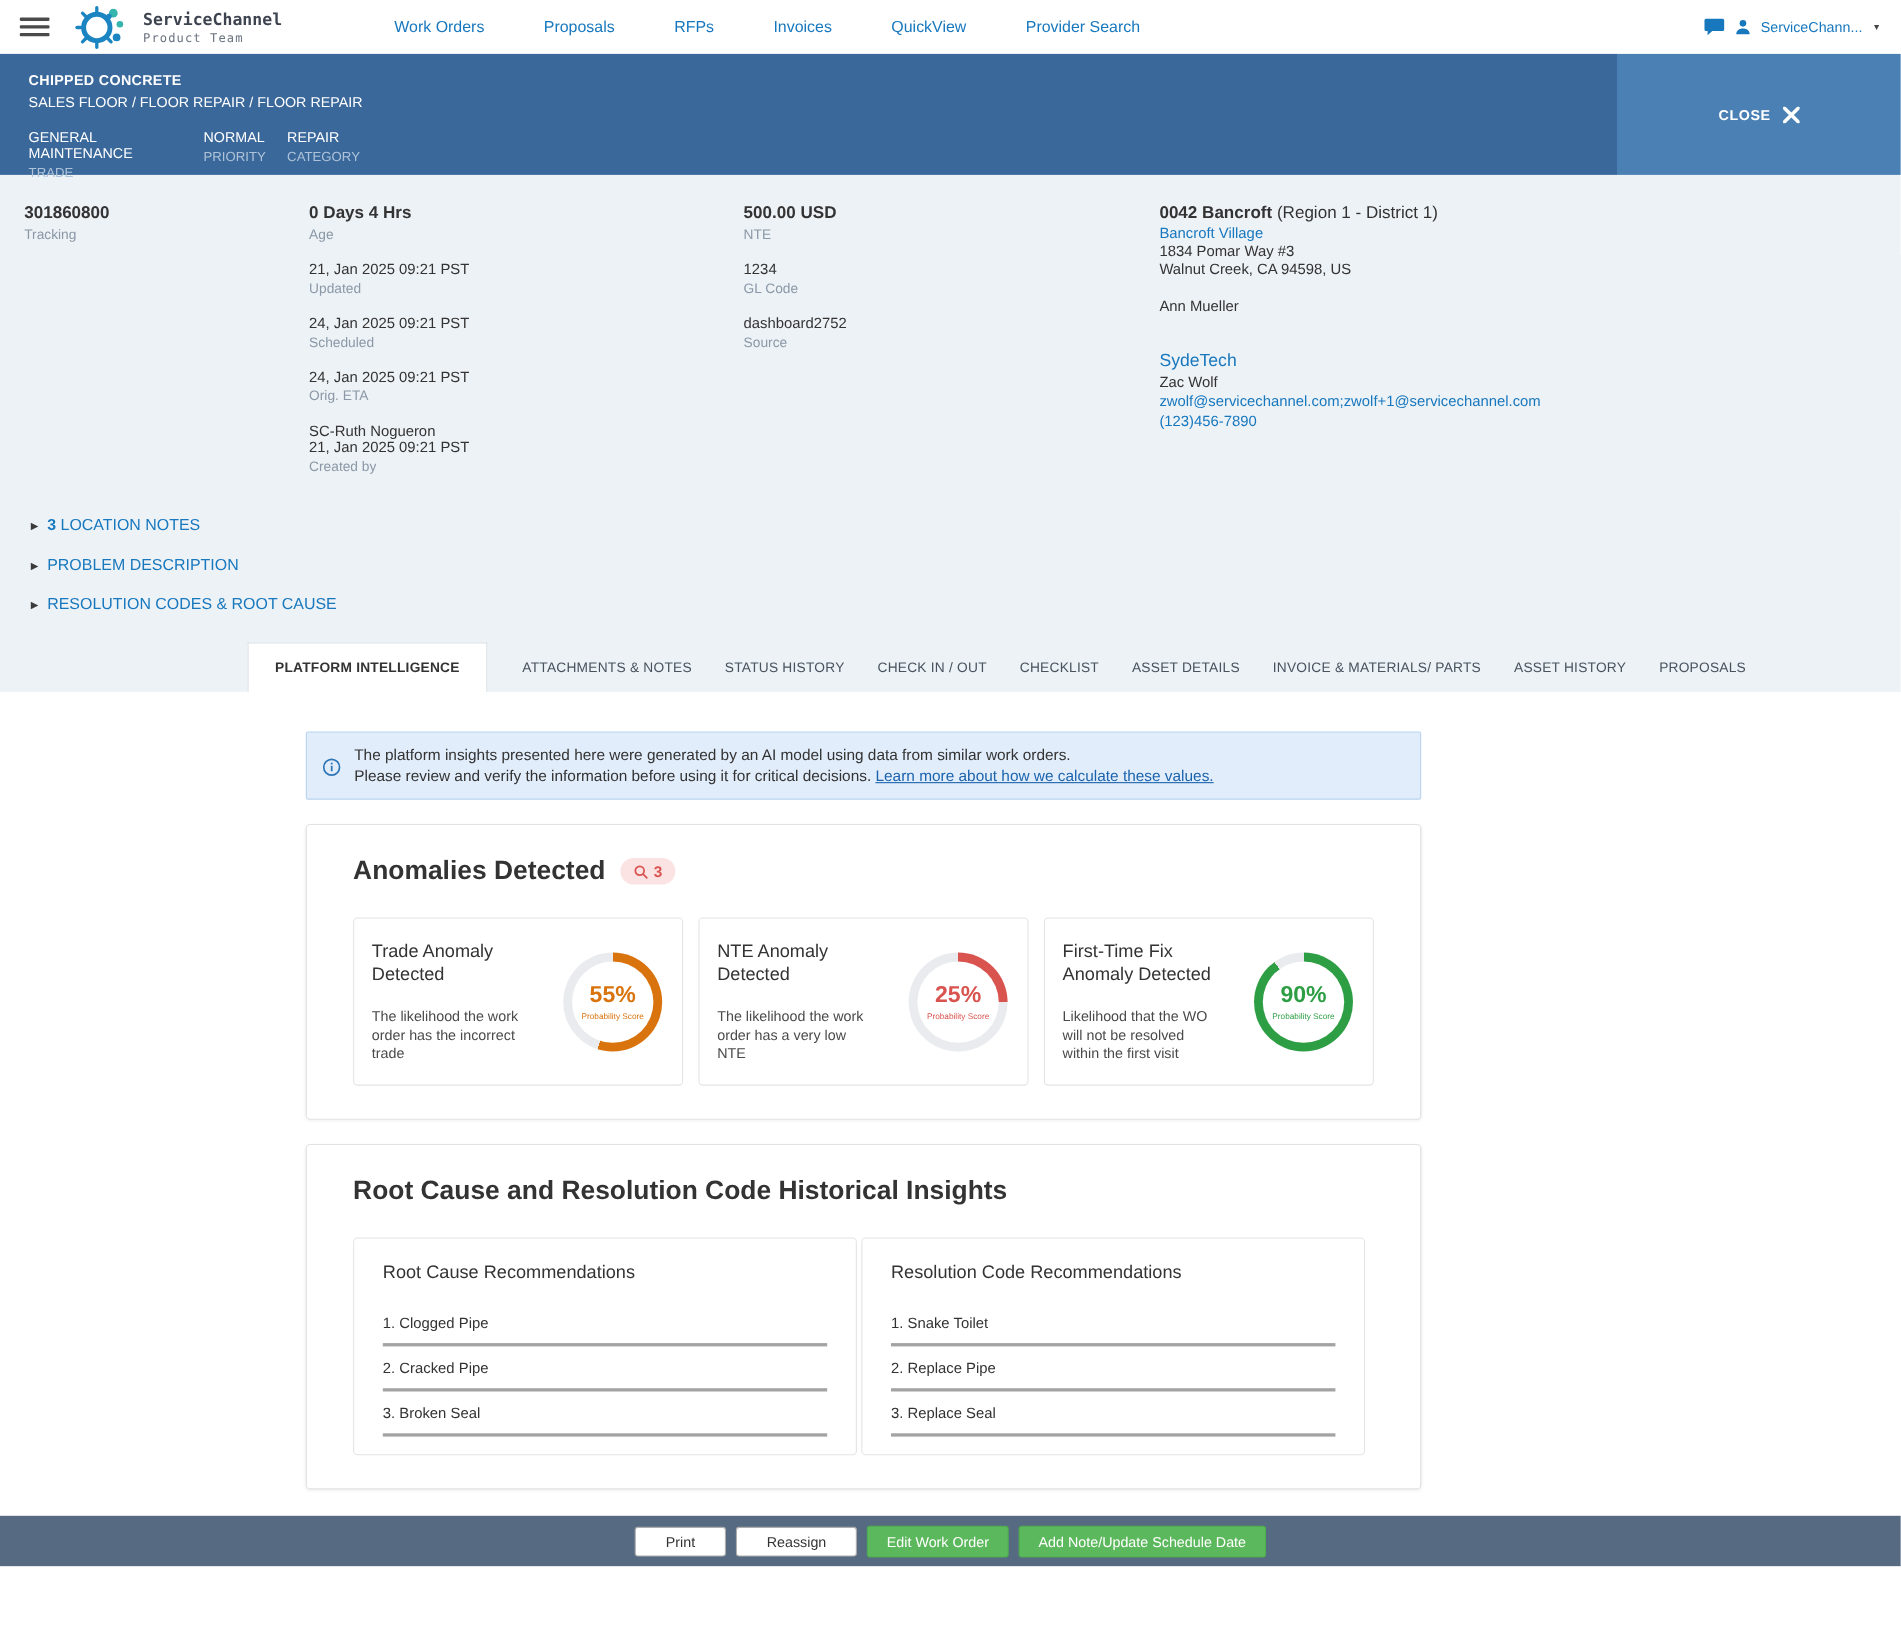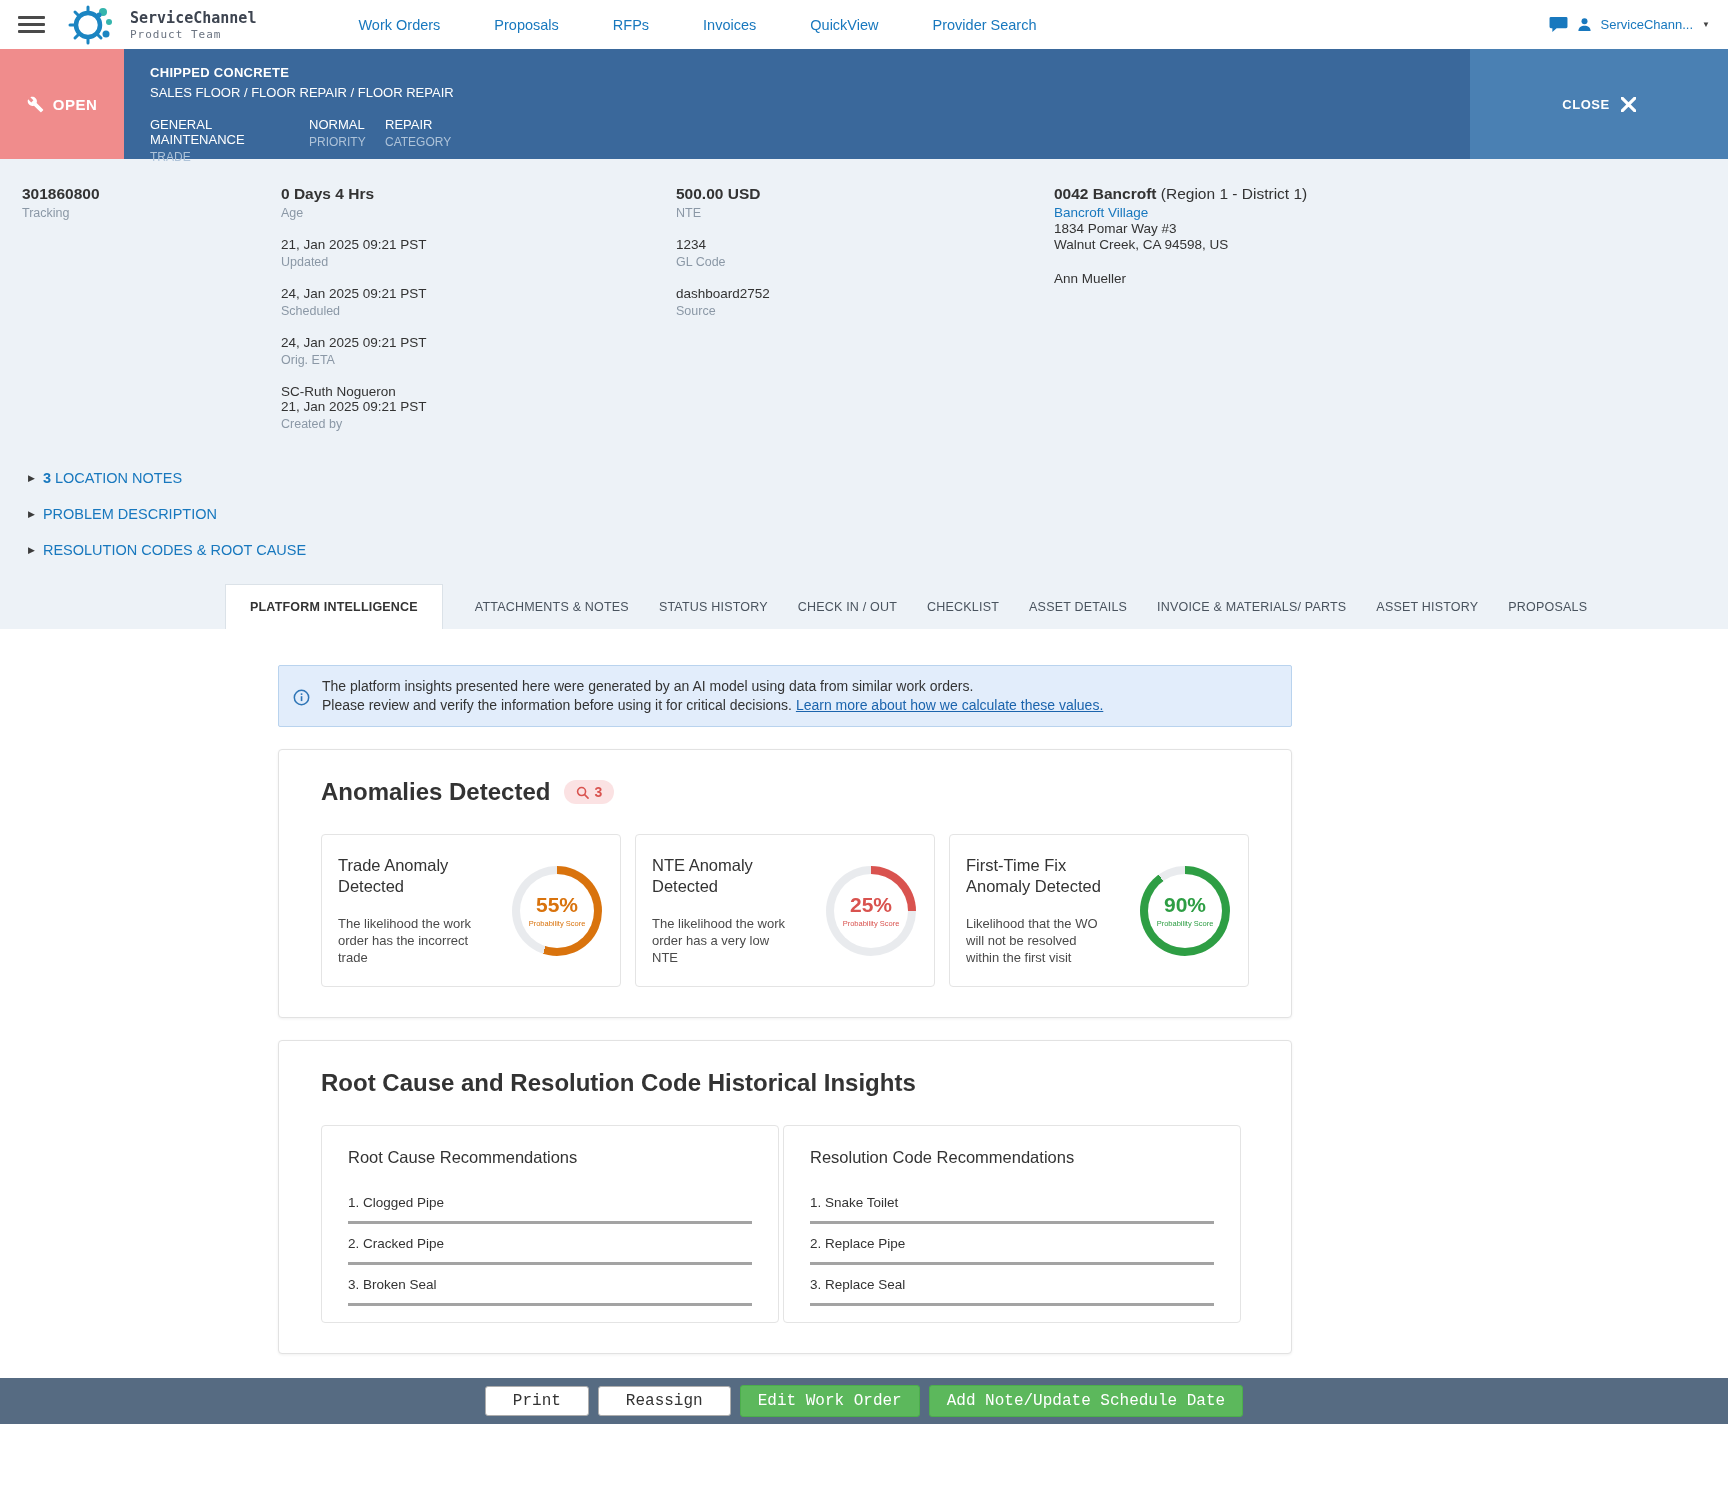--- a/index.html
+++ b/index.html
@@ -85,21 +85,21 @@
   .gauge-sub { font-size: 7.5px; margin-top: 2px; }
 
   .rec-row { display: flex; gap: 4px; margin-top: 28px; align-items: center; }
   .rec-card { width: 458px; border: 1px solid #e4e4e4; border-radius: 4px; padding: 22px 26px 16px 26px; background: #fff; }
   .rec-title { font-size: 16.5px; color: #333; font-weight: normal; }
   .rec-list { margin-top: 16px; }
   .rec-item { font-size: 13.5px; color: #333; padding: 12px 0 11px 0; border-bottom: 3px solid #a3a3a3; }
 
   
   .footer { margin-top: 24px; background: #566b82; height: 46px; display: flex; align-items: center; justify-content: center; gap: 9px; }
-  .btn { border-radius: 3px; font-size: 16px; font-family: Liberation Mono, monospace; cursor: pointer; }
+  .btn { border-radius: 3px; font-size: 13px; font-family: Liberation Sans, sans-serif; cursor: pointer; }
   .btn-white { background: #fff; border: 1px solid #adadad; color: #333; padding: 5px 27px; }
   .btn-green { background: #5cb85c; border: 1px solid #4cae4c; color: #fff; padding: 6px 17px; }
   .bottom-spacer { height: 142px; background: #fff; }
 
   .icon { display: inline-flex; align-items: center; justify-content: center; }
 </style>
 </head>
 <body>
 
 <div class="topnav">
@@ -153,28 +153,20 @@
           <circle cx="8" cy="4.5" r="3.2" fill="#1878be"></circle>
           <path d="M1.5 15c0-3.6 2.9-5.6 6.5-5.6S14.5 11.4 14.5 15z" fill="#1878be"></path>
         </svg>
     </span>
     <span>ServiceChann...</span>
     <span class="caret">▼</span>
   </div>
 </div>
 
 <div class="wo-header">
-  <div class="status-badge">
-    <span class="icon">
-      <svg width="17" height="17" viewBox="0 0 24 24">
-          <path fill="#fff" d="M22.7 19l-9.1-9.1c.9-2.3.4-5-1.5-6.9-2-2-5-2.4-7.4-1.3L9 6 6 9 1.6 4.7C.4 7.1.9 10.1 2.9 12.1c1.9 1.9 4.6 2.4 6.9 1.5l9.1 9.1c.4.4 1 .4 1.4 0l2.3-2.3c.5-.4.5-1.1.1-1.4z"></path>
-        </svg>
-    </span>
-    <span>OPEN</span>
-  </div>
 
   <div class="wo-main">
     <div class="wo-title">CHIPPED CONCRETE</div>
     <div class="wo-subtitle">SALES FLOOR / FLOOR REPAIR / FLOOR REPAIR</div>
     <div class="wo-meta">
       <div class="mcol1">
         <div class="mval">GENERAL MAINTENANCE</div>
         <div class="mlab">TRADE</div>
       </div>
       <div class="mcol2">
@@ -245,20 +237,26 @@
         <div class="dlab">Source</div>
       </div>
     </div>
 
     <div class="dcol4">
       <div class="loc-title"><b>0042 Bancroft</b><span> (Region 1 - District 1)</span></div>
       <a class="blue-link">Bancroft Village</a>
       <div class="loc-line">1834 Pomar Way #3</div>
       <div class="loc-line">Walnut Creek, CA 94598, US</div>
       <div class="loc-line" style="margin-top:18px;">Ann Mueller</div>
+      <div>
+        <a class="provider-name">SydeTech</a>
+        <div class="loc-line">Zac Wolf</div>
+        <a class="blue-link">zwolf@servicechannel.com;zwolf+1@servicechannel.com</a><br>
+        <a class="blue-link">(123)456-7890</a>
+      </div>
     </div>
   </div>
 
   <div class="collapse-links">
     <div class="clink">
       <span class="arrow">▶</span>
       <span><span class="cnt">3</span> <span>LOCATION NOTES</span></span>
     </div>
     <div class="clink">
       <span class="arrow">▶</span>

